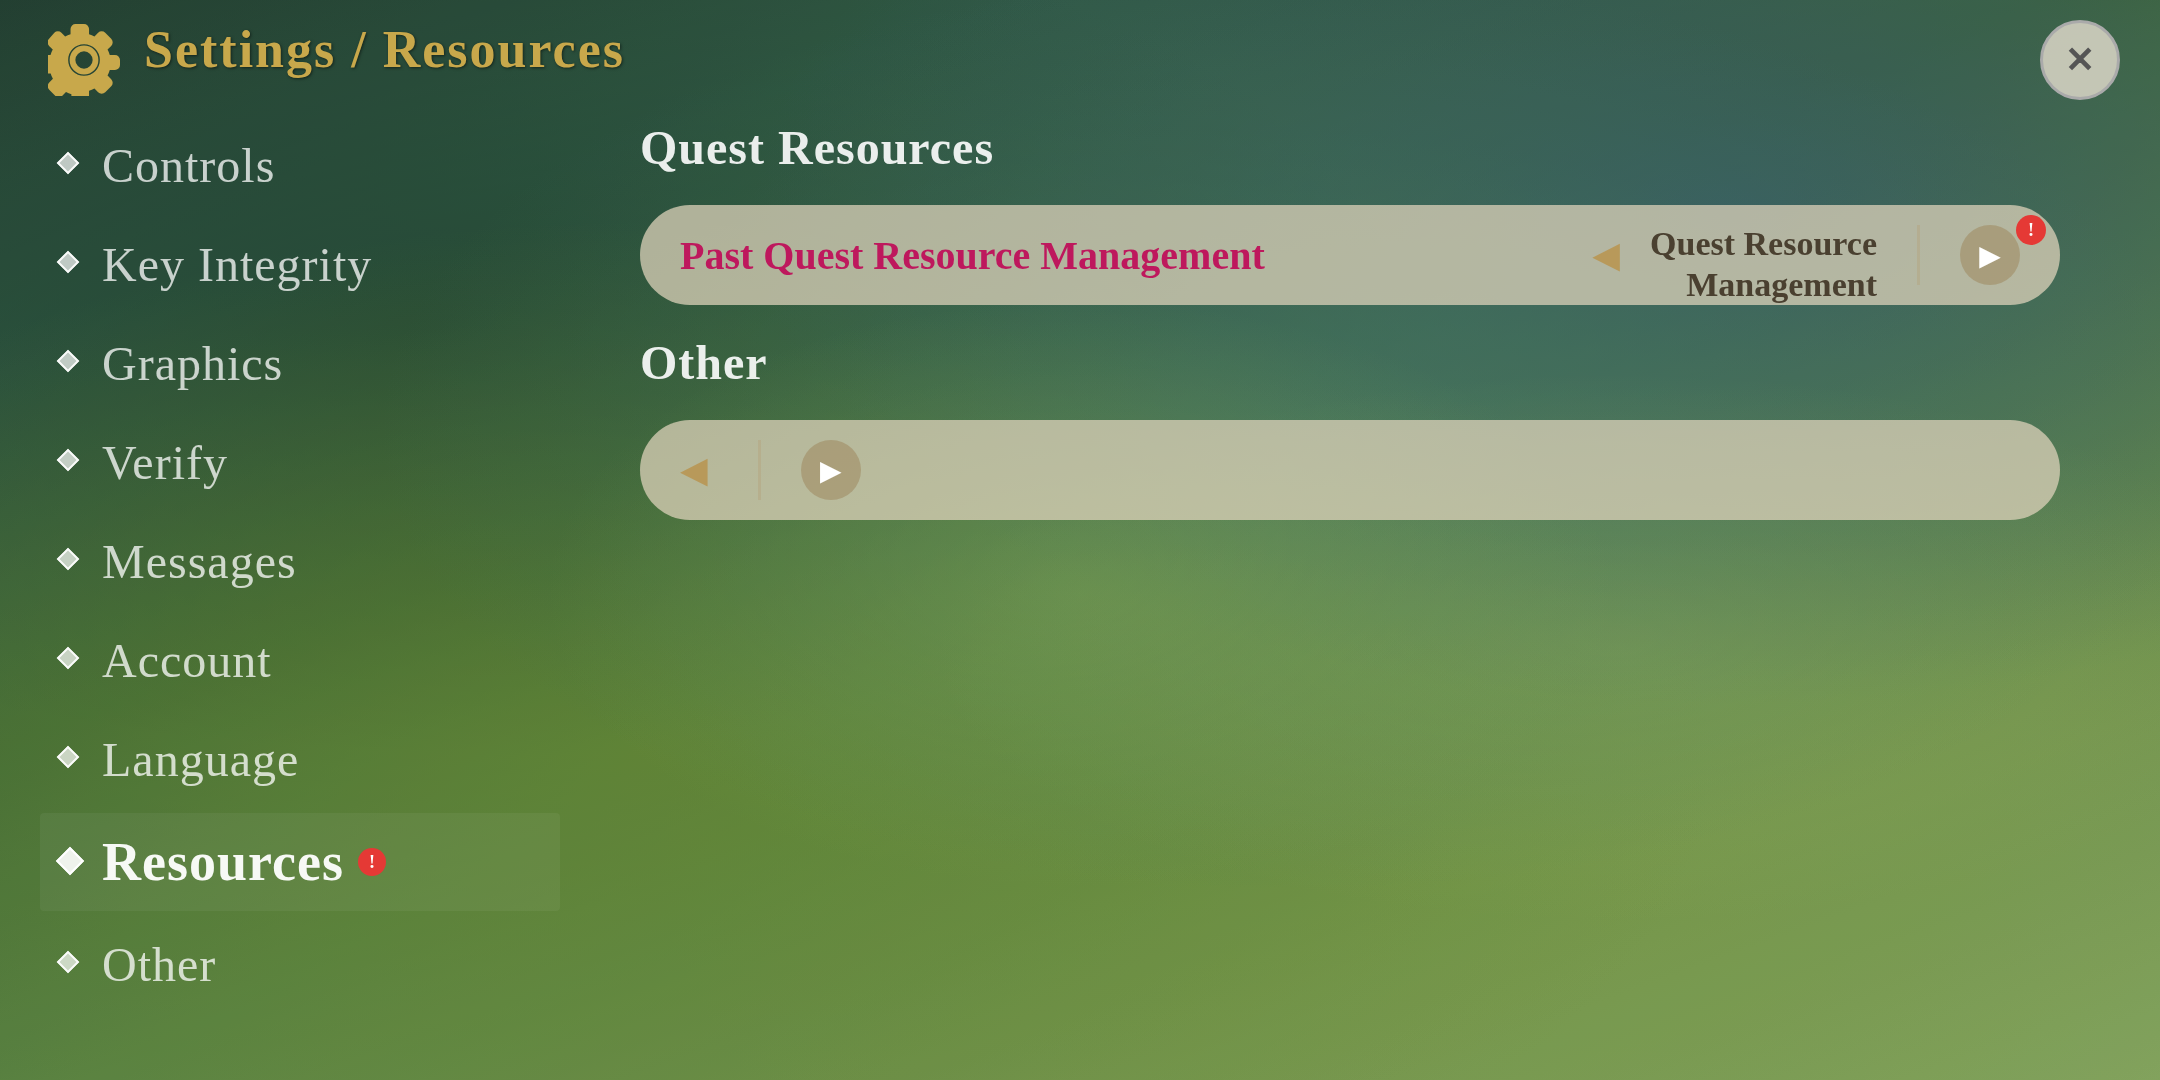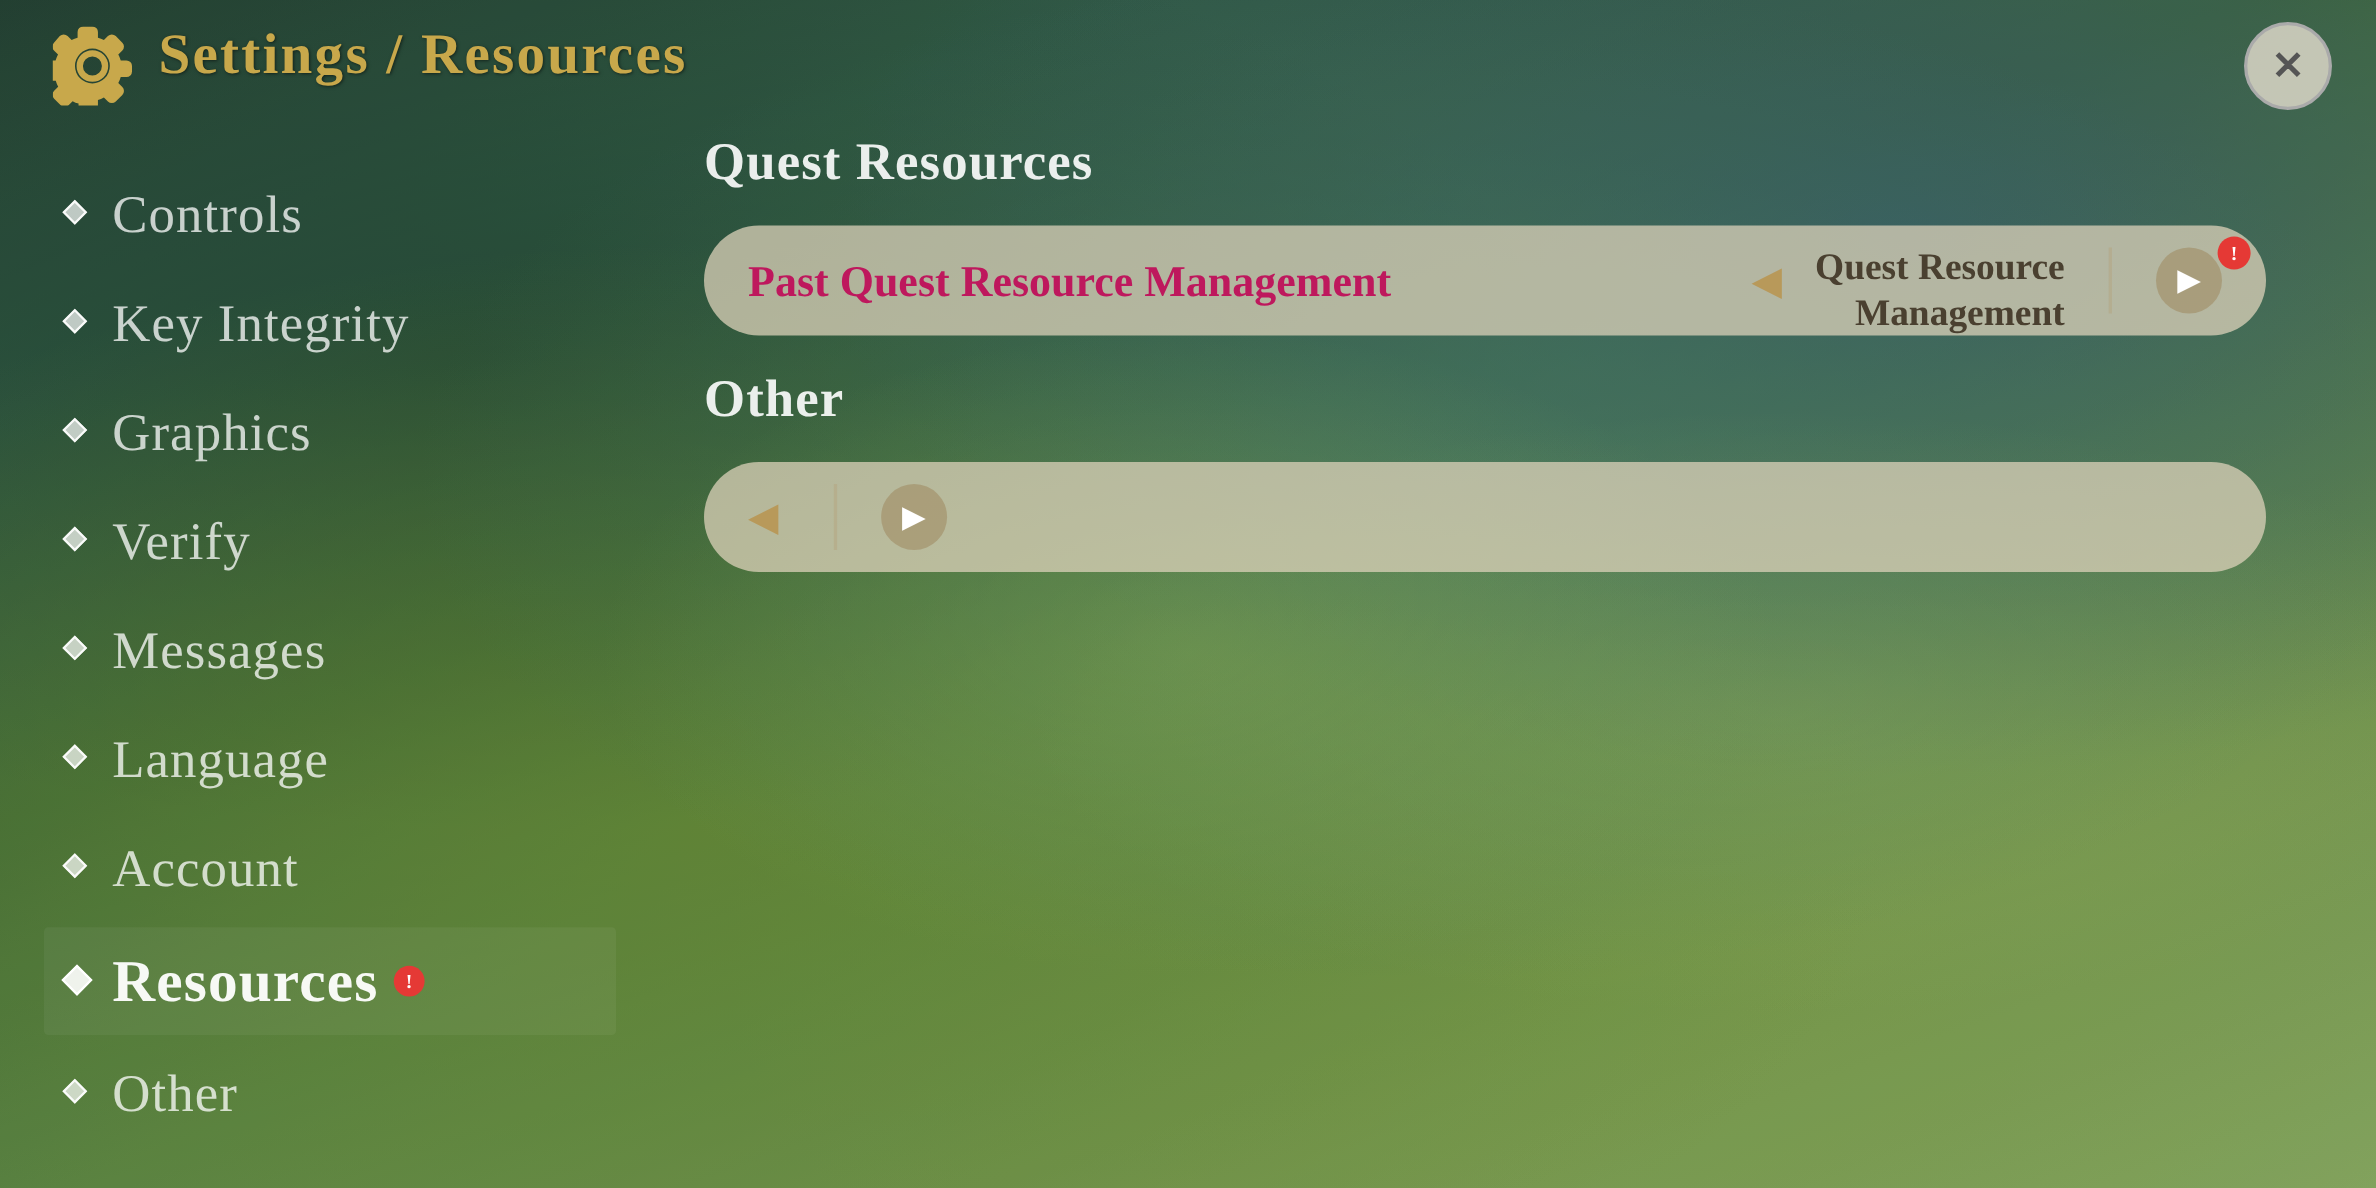--- a/index.html
+++ b/index.html
@@ -106,21 +106,20 @@
     }
 
     
     .sidebar {
       width: 520px;
       flex-shrink: 0;
       display: flex;
       flex-direction: column;
       gap: 8px;
       padding-top: 20px;
-      justify-content: flex-end;
     }
 
     .sidebar-item {
       display: flex;
       align-items: center;
       padding: 18px 20px;
       cursor: pointer;
       border-radius: 4px;
     }
 
@@ -330,28 +329,28 @@
         <div class="diamond-icon">
           <div class="diamond-small"></div>
         </div>
         <span class="sidebar-label">Messages</span>
       </div>
 
       <div class="sidebar-item">
         <div class="diamond-icon">
           <div class="diamond-small"></div>
         </div>
+        <span class="sidebar-label">Account</span>
+      </div>
+
+      <div class="sidebar-item">
+        <div class="diamond-icon">
+          <div class="diamond-small"></div>
+        </div>
         <span class="sidebar-label">Language</span>
-      </div>
-
-      <div class="sidebar-item">
-        <div class="diamond-icon">
-          <div class="diamond-small"></div>
-        </div>
-        <span class="sidebar-label">Account</span>
       </div>
 
       <div class="sidebar-item active">
         <div class="diamond-icon">
           <div class="diamond-active"></div>
         </div>
         <span class="sidebar-label">Resources</span>
         <div class="notification-badge">!</div>
       </div>
 

